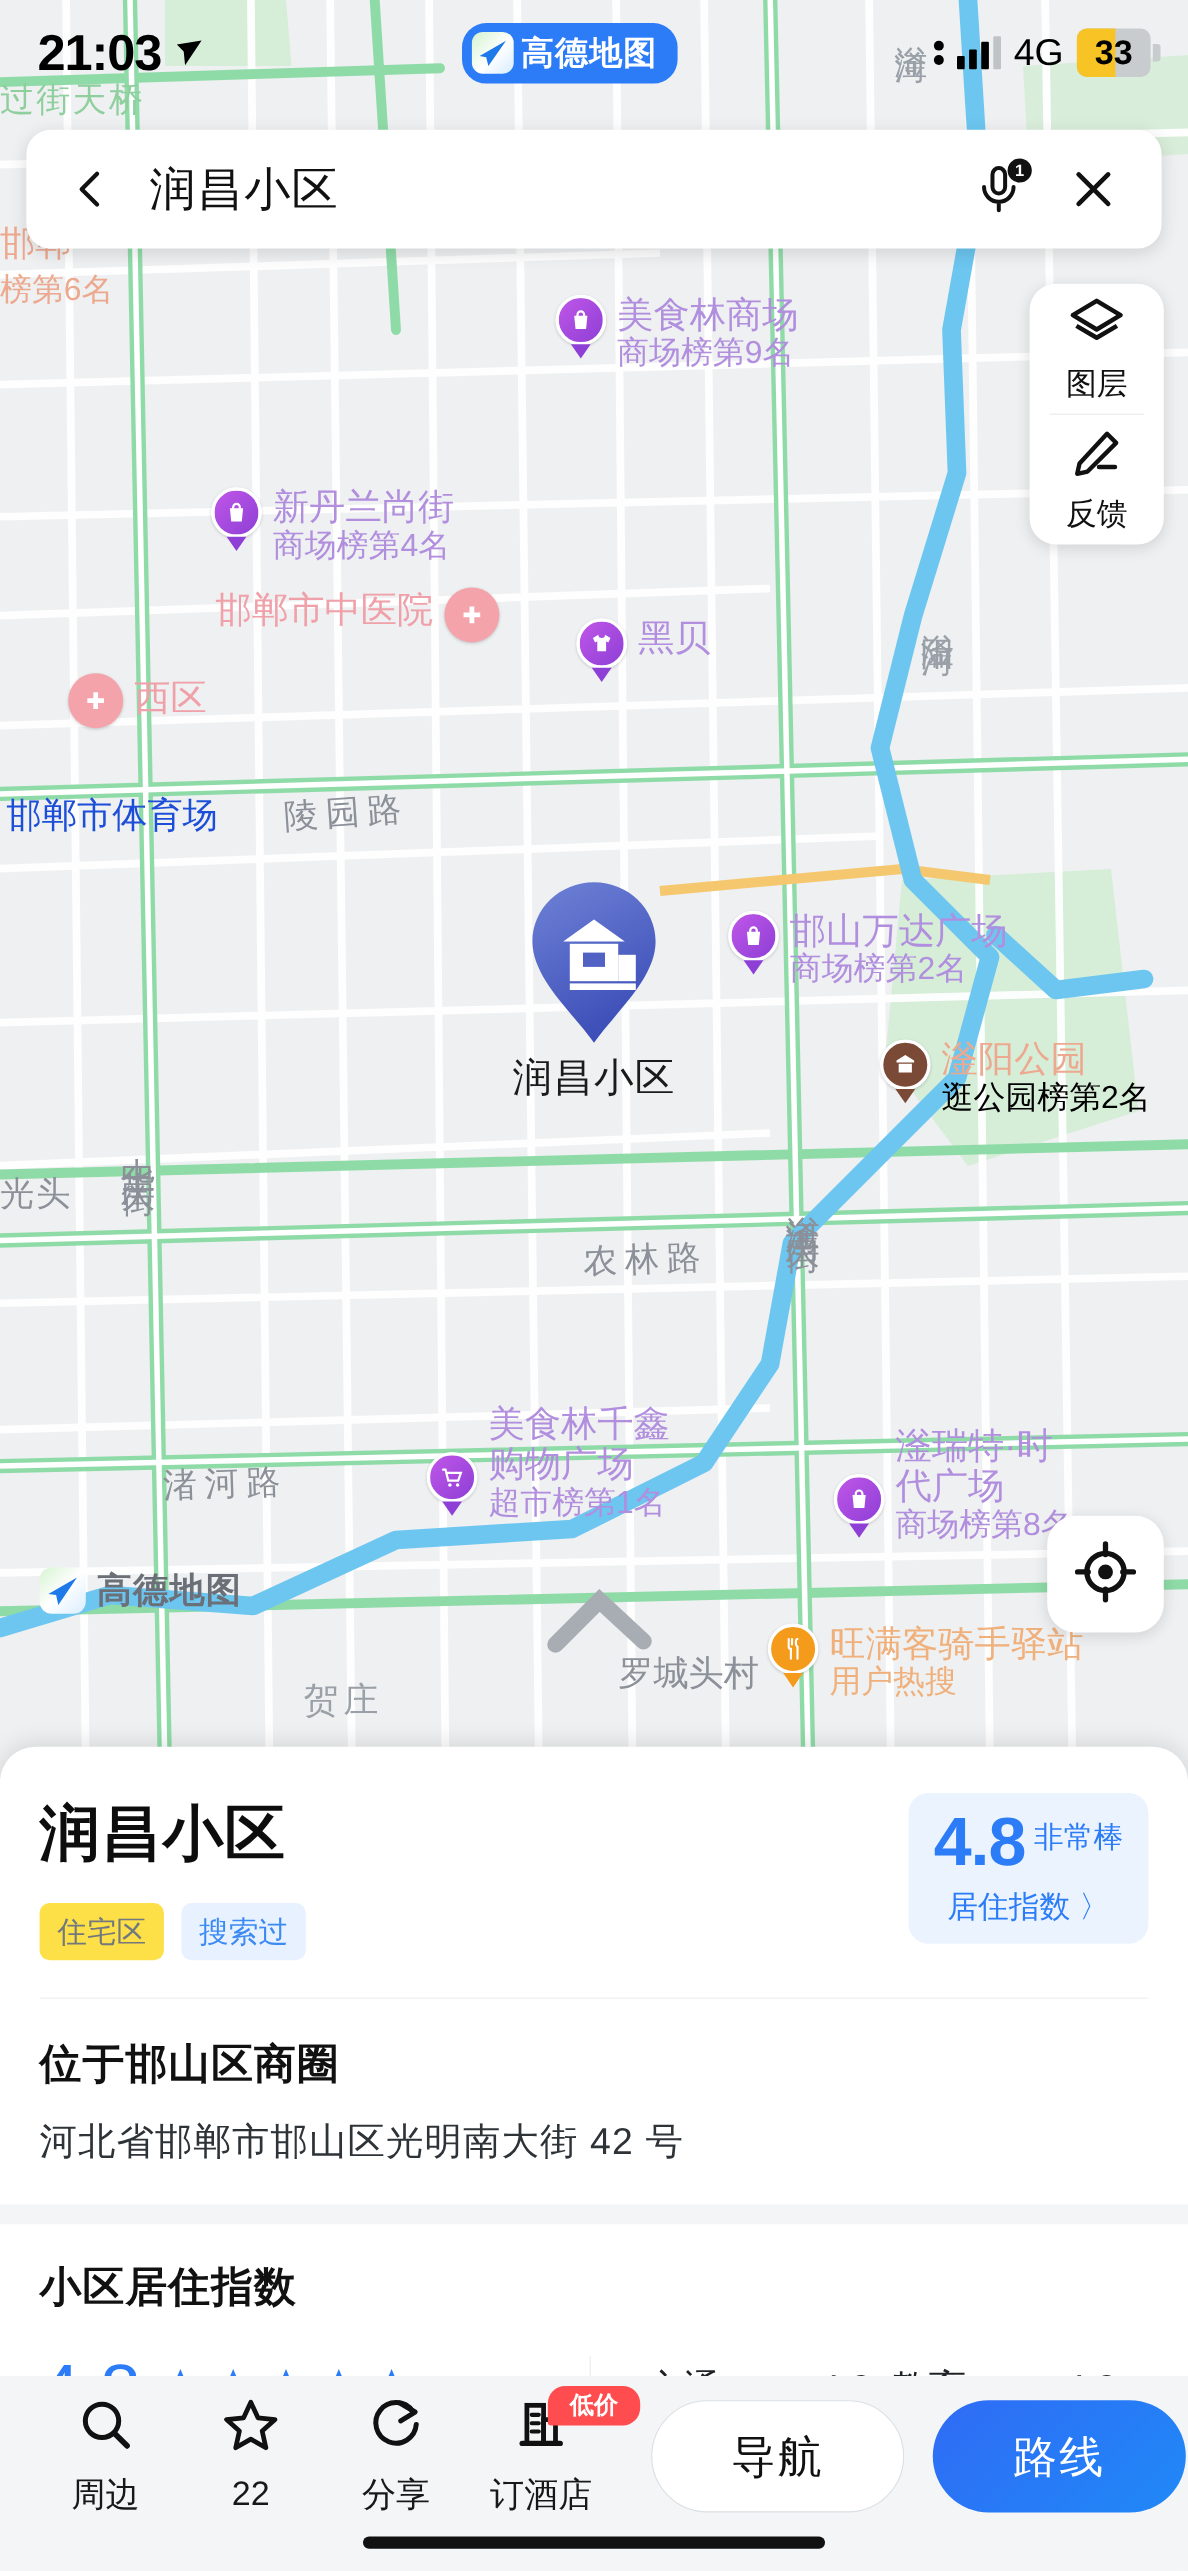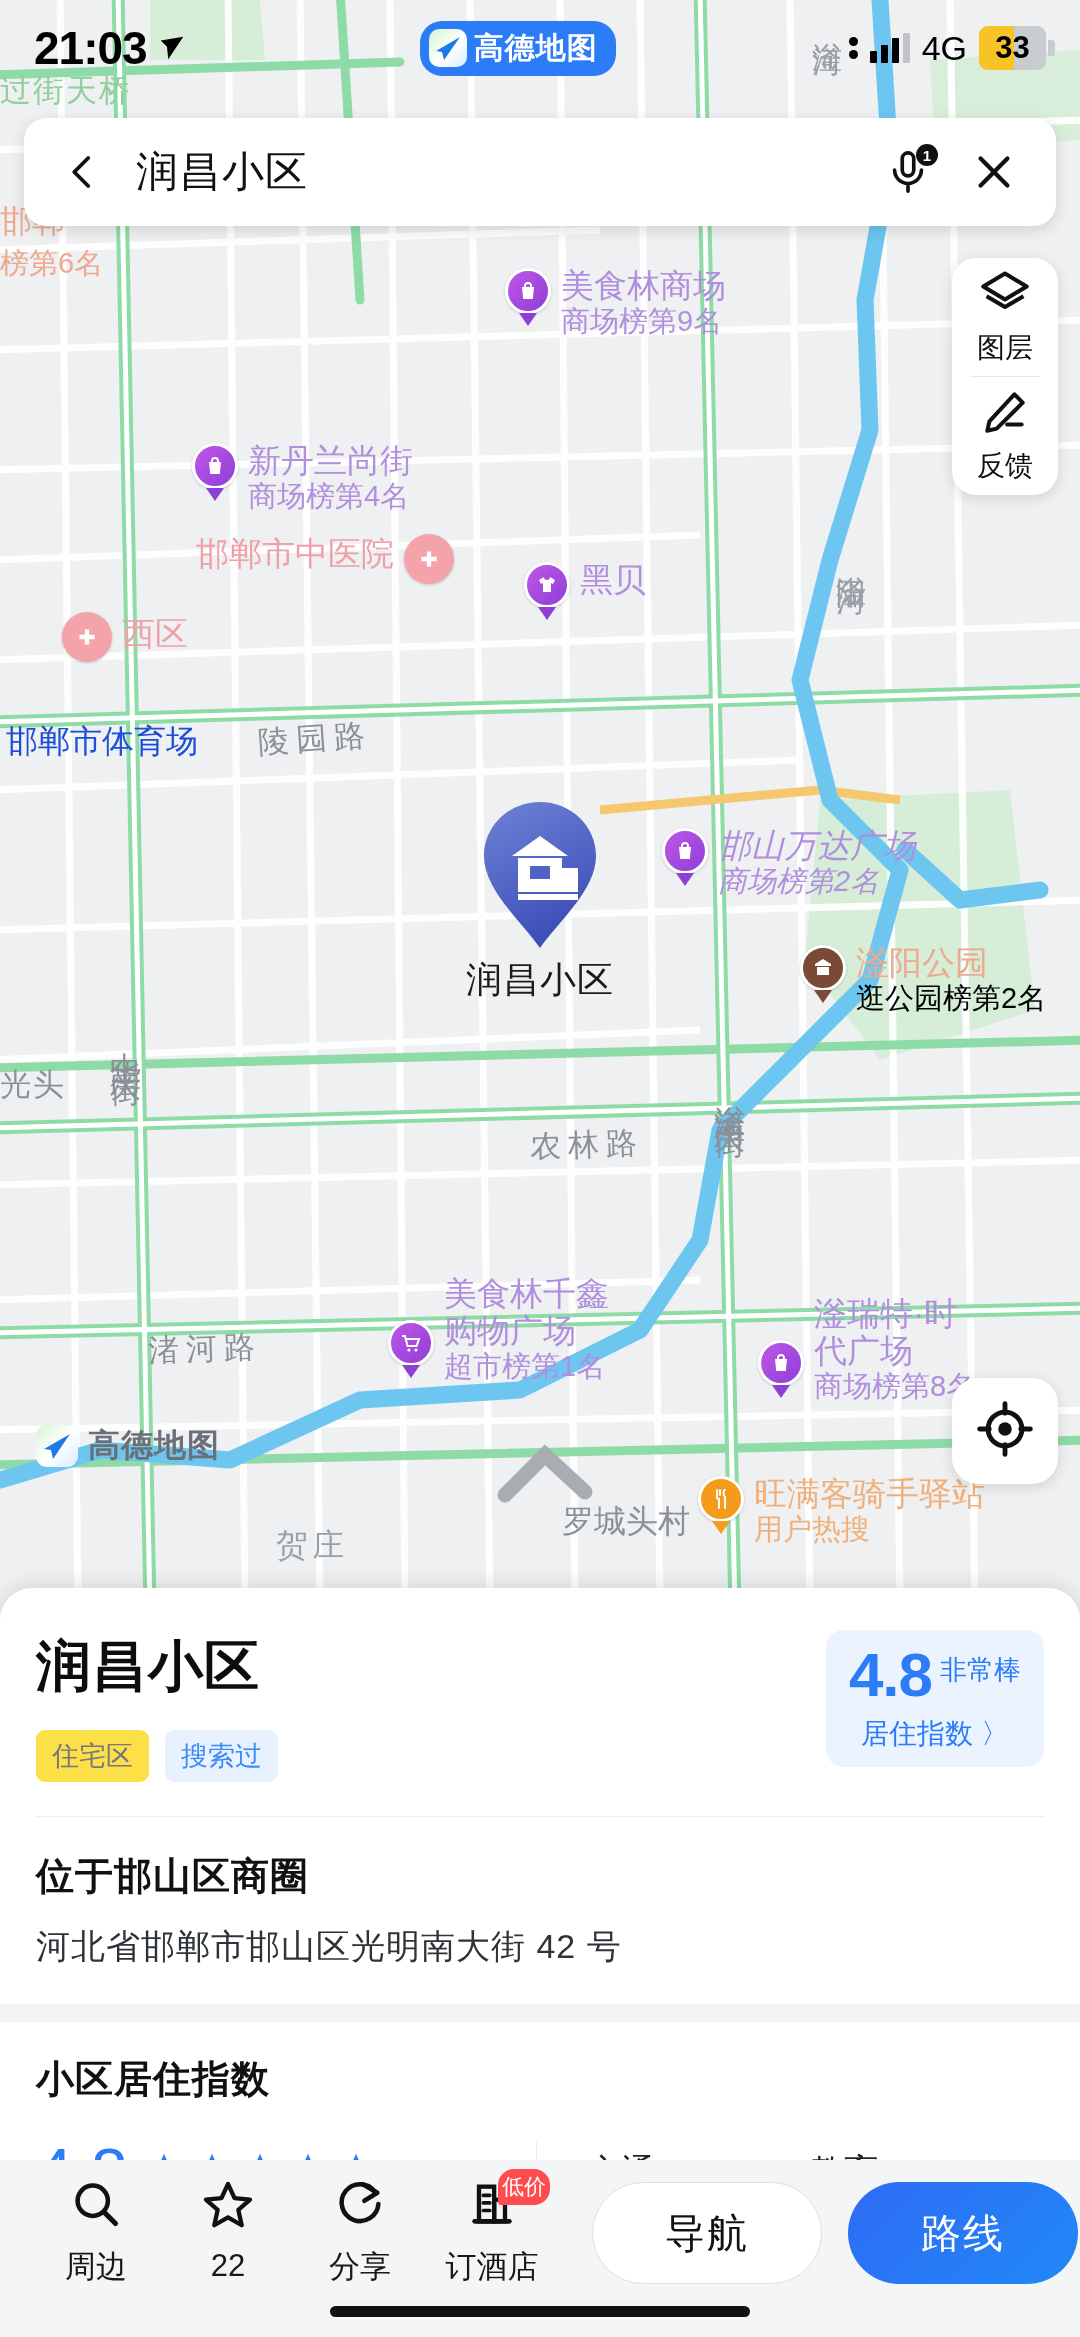--- a/index.html
+++ b/index.html
@@ -42,21 +42,21 @@
      border-radius:22px; z-index:35; display:flex; align-items:center; padding:0 30px;
      box-shadow:0 4px 16px rgba(0,0,0,.13); }
   #back-btn{ width:58px;height:58px; display:flex;align-items:center;justify-content:center; }
   #search-text{ flex:1; margin-left:24px; font-size:42px; color:#111; letter-spacing:1px; }
   #mic-btn{ width:64px;height:64px; position:relative; display:flex;align-items:center;justify-content:center;}
   #mic-badge{ position:absolute; right:2px; top:4px; width:22px;height:22px;border-radius:50%;
      background:#111; color:#fff; font-size:15px; display:flex;align-items:center;justify-content:center; font-weight:700;}
   #close-btn{ width:64px;height:64px; margin-left:22px; display:flex;align-items:center;justify-content:center;}
 
   
-  #map-tools{ position:absolute; right:22px; top:258px; width:106px; background:#fff; border-radius:24px;
+  #map-tools{ position:absolute; right:22px; top:258px; width:122px; background:#fff; border-radius:24px;
      z-index:30; box-shadow:0 3px 14px rgba(0,0,0,.13); }
   .map-tool{ height:118px; display:flex; flex-direction:column; align-items:center; justify-content:center; gap:6px;}
   .map-tool .lbl{ font-size:28px; color:#111; font-weight:500;}
   #tool-sep{ height:1px; background:#e9e9e9; margin:0 18px;}
 
   #locate-btn{ position:absolute; right:22px; top:1378px; width:106px; height:106px; background:#fff;
      border-radius:26px; z-index:30; display:flex;align-items:center;justify-content:center;
      box-shadow:0 3px 14px rgba(0,0,0,.13); }
 
   
@@ -121,21 +121,21 @@
      background:linear-gradient(90deg,#5ab4fb 0%,#2b7cf6 100%); }
   .metric .mval{ font-size:34px; color:#1d2024; font-weight:500;}
 
   
   #action-bar{ position:absolute; left:0; top:2160px; width:1080px; height:177px; background:#f4f5f7;
      z-index:50; display:flex; align-items:flex-start; padding:18px 30px 0; }
   #icon-actions{ display:flex; gap:0; }
   .icon-action{ width:132px; display:flex; flex-direction:column; align-items:center; gap:12px; position:relative; }
   .icon-action .ia-lbl{ font-size:31px; color:#17181a; }
   .ia-badge{ position:absolute; top:-9px; left:72px; background:#ff4d4f; color:#fff; font-size:22px;
-     padding:3px 4px; border-radius:16px 16px 16px 3px; font-weight:400; white-space:nowrap;}
+     padding:3px 20px; border-radius:16px 16px 16px 3px; font-weight:700; white-space:nowrap;}
   #btn-group{ display:flex; gap:26px; margin-left:34px; align-items:center; padding-top:4px;}
   #nav-btn{ width:230px; height:102px; border-radius:51px; border:1.5px solid #dcdfe3; background:#fff;
      display:flex;align-items:center;justify-content:center; font-size:40px; color:#111; font-weight:500; letter-spacing:2px;}
   #route-btn{ width:230px; height:102px; border-radius:51px;
      background:linear-gradient(135deg,#2f6bf5 0%,#2089f7 100%);
      display:flex;align-items:center;justify-content:center; font-size:40px; color:#fff; font-weight:500; letter-spacing:2px;}
   #home-bar{ position:absolute; left:50%; transform:translateX(-50%); bottom:20px; width:420px; height:11px;
      background:#111; border-radius:6px; z-index:60;}
 </style>
 </head>
@@ -275,21 +275,21 @@
     <span class="pin">
       <span class="bubble" style="background:#f5a3ab;border:none;width:50px;height:50px;">
         <svg width="26" height="26" viewBox="0 0 24 24">
             <path d="M10 5h4v5h5v4h-5v5h-4v-5H5v-4h5V5z" fill="#fff"></path>
           </svg>
       </span>
     </span>
     <span class="poi-txt" style="margin-top:4px;"><span class="poi-name">西区</span></span>
   </div>
 
-  <div class="poi poi-mall" style="left:662px;top:828px;font-style:italic;">
+  <div class="poi poi-mall" style="left:662px;top:828px;">
     <span class="pin">
       <span class="bubble" style="background:linear-gradient(135deg,#c056e8,#8e3fd6);">
         <svg width="24" height="24" viewBox="0 0 24 24">
             <path d="M6 8h12l-1.2 12H7.2L6 8z" fill="#fff"></path>
             <path d="M9 9V7a3 3 0 0 1 6 0v2" stroke="#fff" stroke-width="2" fill="none"></path>
           </svg>
       </span>
       <span class="stem" style="border-top:13px solid #8e3fd6;"></span>
     </span>
     <span class="poi-txt"><span class="poi-name">邯山万达广场</span><br><span class="poi-sub">商场榜第2名</span></span>

